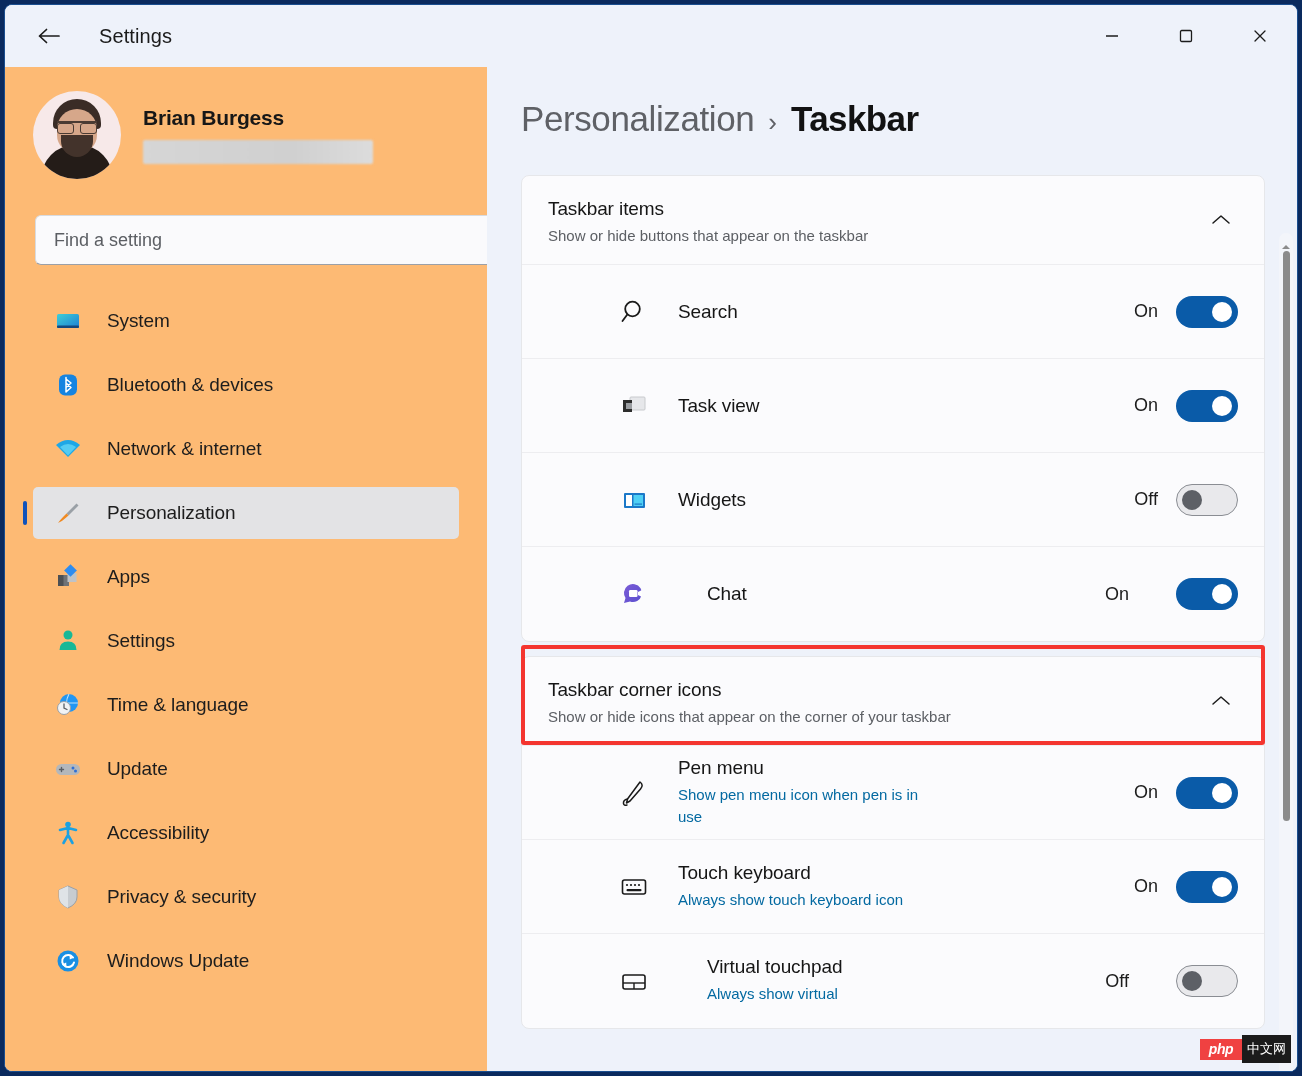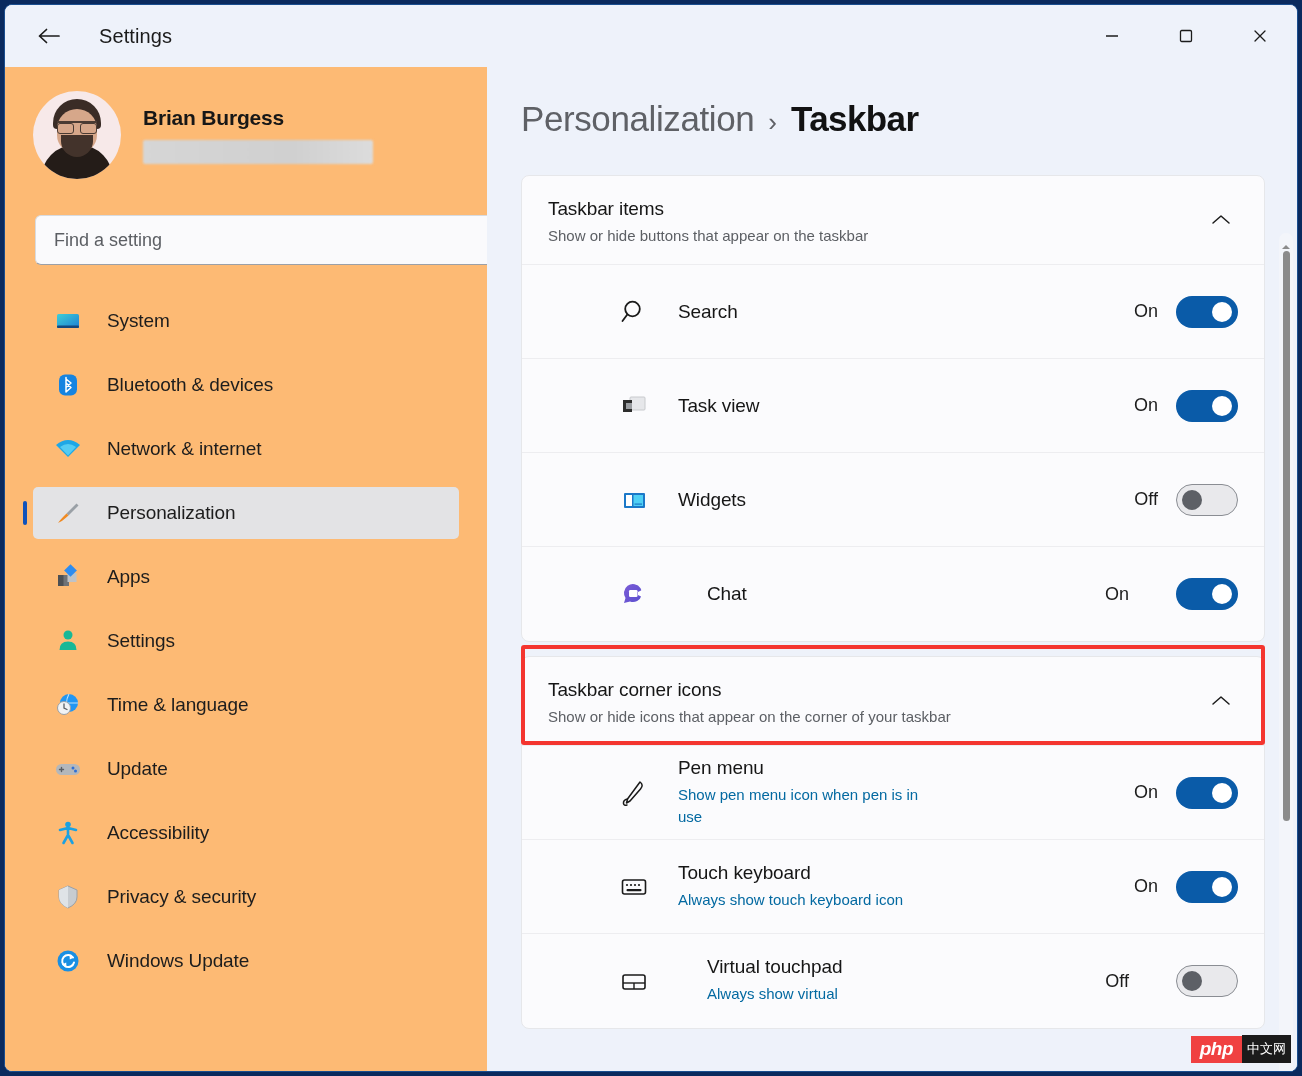--- a/index.html
+++ b/index.html
@@ -290,21 +290,21 @@
   
   #watermark {
     position: absolute;
     right: 6px; bottom: 8px;
     display: flex; align-items: center;
     z-index: 20;
   }
   #wm-php {
     background: #f04141; color: #fff;
     font-style: italic; font-weight: bold;
-    font-size: 19px;
+    font-size: 14px;
     padding: 2px 9px 3px 9px;
     letter-spacing: -.5px;
   }
   #wm-cn {
     background: #1b1b1b; color: #fff;
     font-size: 13px;
     padding: 5px 5px;
     letter-spacing: 0;
   }
 </style>

